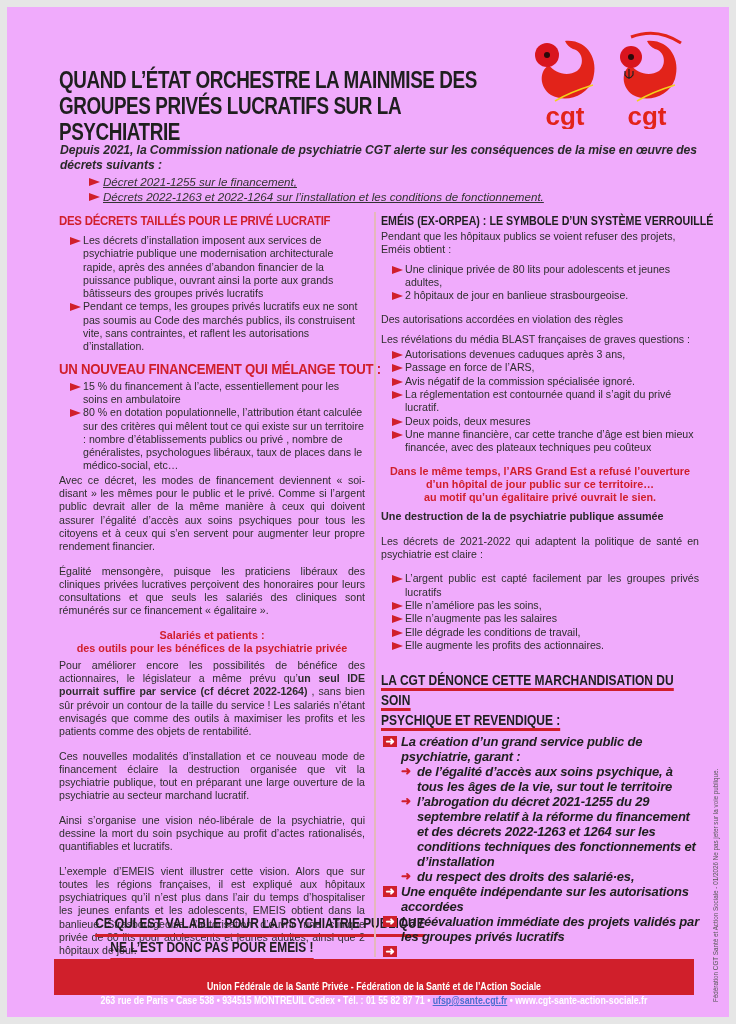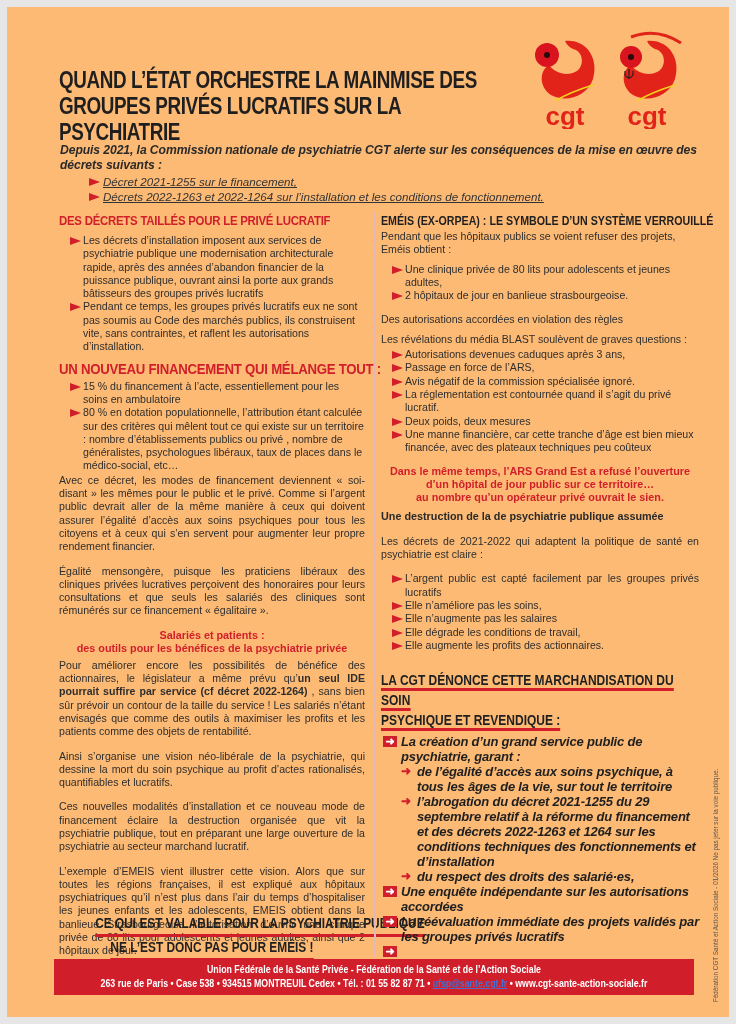--- a/index.html
+++ b/index.html
@@ -7,21 +7,21 @@
   body {
     background: #e6e6e6;
     font-family: "Liberation Sans", sans-serif;
     color: #2a2a2a;
     position: relative;
   }
   .page {
     position: absolute;
     left: 7px; top: 7px;
     width: 722px; height: 1010px;
-    background: #fdba74;
+    background: #f0abfc;
   }
   
   .title {
     position: absolute;
     left: 52px; top: 60px;
     width: 460px;
     font-family: "Liberation Sans", sans-serif;
     font-weight: bold;
     font-size: 23px;
     line-height: 26px;
@@ -198,21 +198,21 @@
   .footer {
     position: absolute;
     left: 47px; top: 952px;
     width: 640px; height: 36px;
     background: #d01f2b;
     color: #fff;
     text-align: center;
     font-weight: bold;
     font-size: 10px;
     line-height: 14px;
-    padding-top: 4px;
+    padding-top: 21px;
   }
   .footer .fl { transform: scaleX(0.88); white-space: nowrap; }
   .footer .email { color: #4a6fd0; text-decoration: underline; }
   .side-note {
     position: absolute;
     left: 705px; top: 995px;
     transform: rotate(-90deg);
     transform-origin: left top;
     font-size: 6.3px;
     color: #555;
@@ -269,53 +269,53 @@
       <li><span class="arrow"></span><span>15 % du financement à l’acte, essentiellement pour les soins en ambulatoire</span></li>
       <li><span class="arrow"></span><span>80 % en dotation populationnelle, l’attribution étant calculée sur des critères qui mêlent tout ce qui existe sur un territoire : nombre d’établissements publics ou privé , nombre de généralistes, psychologues libéraux, taux de places dans le médico-social, etc…</span></li>
     </ul>
     <p class="just" style="margin-top:1px">Avec ce décret, les modes de financement deviennent « soi-disant » les mêmes pour le public et le privé. Comme si l’argent public devrait aller de la même manière à ceux qui doivent assurer l’égalité d’accès aux soins psychiques pour tous les citoyens et à ceux qui s’en servent pour augmenter leur propre rendement financier.</p>
     <p class="just mt8">Égalité mensongère, puisque les praticiens libéraux des cliniques privées lucratives perçoivent des honoraires pour leurs consultations et que seuls les salariés des cliniques sont rémunérés sur ce financement « égalitaire ».</p>
     <div class="center-red mt8">
       <div>Salariés et patients :</div>
       <div>des outils pour les bénéfices de la psychiatrie privée</div>
     </div>
     <p class="just"><span>Pour améliorer encore les possibilités de bénéfice des actionnaires, le législateur a même prévu qu’</span><span class="bold">un seul IDE pourrait suffire par service (cf décret 2022-1264)</span><span> , sans bien sûr prévoir un contour de la taille du service ! Les salariés n’étant envisagés que comme des outils à maximiser les profits et les patients comme des objets de rentabilité.</span></p>
+    <p class="just mt8">Ces nouvelles modalités d’installation et ce nouveau mode de financement éclaire la destruction organisée que vit la psychiatrie publique, tout en préparant une large ouverture de la psychiatrie au secteur marchand lucratif.</p>
     <p class="just mt8">Ainsi s’organise une vision néo-libérale de la psychiatrie, qui dessine la mort du soin psychique au profit d’actes rationalisés, quantifiables et lucratifs.</p>
-    <p class="just mt8">Ces nouvelles modalités d’installation et ce nouveau mode de financement éclaire la destruction organisée que vit la psychiatrie publique, tout en préparant une large ouverture de la psychiatrie au secteur marchand lucratif.</p>
     <p class="just mt8">L’exemple d’EMEIS vient illustrer cette vision. Alors que sur toutes les régions françaises, il est expliqué aux hôpitaux psychiatriques qu’il n’est plus dans l’air du temps d’hospitaliser les jeunes enfants et les adolescents, EMEIS obtient dans la banlieue Strasbourgeoise l’autorisation d’ouvrir une clinique privée de 80 lits pour adolescents et jeunes adultes, ainsi que 2 hôpitaux de jour.</p>
   </div>
 
   <div class="conclusion">
     <div><span class="line">CE QUI EST VALABLE POUR LA PSYCHIATRIE PUBLIQUE</span></div>
     <div><span class="line">NE L’EST DONC PAS POUR EMÉIS !</span></div>
   </div>
 
   <div class="col-divider"></div>
 
   <div class="col-right">
     <div class="h-dark">EMÉIS (EX-ORPEA) : LE SYMBOLE D’UN SYSTÈME VERROUILLÉ</div>
     <p style="margin-top:2px">Pendant que les hôpitaux publics se voient refuser des projets, Eméis obtient :</p>
     <ul class="bul mt6">
       <li><span class="arrow"></span><span>Une clinique privée de 80 lits pour adolescents et jeunes adultes,</span></li>
       <li><span class="arrow"></span><span>2 hôpitaux de jour en banlieue strasbourgeoise.</span></li>
     </ul>
     <p class="mt8">Des autorisations accordées en violation des règles</p>
-    <p class="mt6">Les révélations du média BLAST soulèvent de graves questions :</p>
+    <p class="mt6">Les révélations du média BLAST françaises de graves questions :</p>
     <ul class="bul" style="margin-top:2px">
       <li><span class="arrow"></span><span>Autorisations devenues caduques après 3 ans,</span></li>
       <li><span class="arrow"></span><span>Passage en force de l’ARS,</span></li>
       <li><span class="arrow"></span><span>Avis négatif de la commission spécialisée ignoré.</span></li>
       <li><span class="arrow"></span><span>La réglementation est contournée quand il s’agit du privé lucratif.</span></li>
       <li><span class="arrow"></span><span>Deux poids, deux mesures</span></li>
       <li><span class="arrow"></span><span>Une manne financière, car cette tranche d’âge est bien mieux financée, avec des plateaux techniques peu coûteux</span></li>
     </ul>
     <div class="center-red mt8">
       <div>Dans le même temps, l’ARS Grand Est a refusé l’ouverture</div>
       <div>d’un hôpital de jour public sur ce territoire…</div>
-      <div>au nombre qu’un opérateur privé ouvrait le sien.</div>
+      <div>au motif qu’un égalitaire privé ouvrait le sien.</div>
     </div>
     <p class="sub-dark mt6">Une destruction de la de psychiatrie publique assumée</p>
     <p class="just mt8">Les décrets de 2021-2022 qui adaptent la politique de santé en psychiatrie est claire :</p>
     <ul class="bul mt8">
       <li class="just"><span class="arrow"></span><span>L’argent public est capté facilement par les groupes privés lucratifs</span></li>
       <li><span class="arrow"></span><span>Elle n’améliore pas les soins,</span></li>
       <li><span class="arrow"></span><span>Elle n’augmente pas les salaires</span></li>
       <li><span class="arrow"></span><span>Elle dégrade les conditions de travail,</span></li>
       <li><span class="arrow"></span><span>Elle augmente les profits des actionnaires.</span></li>
     </ul>

